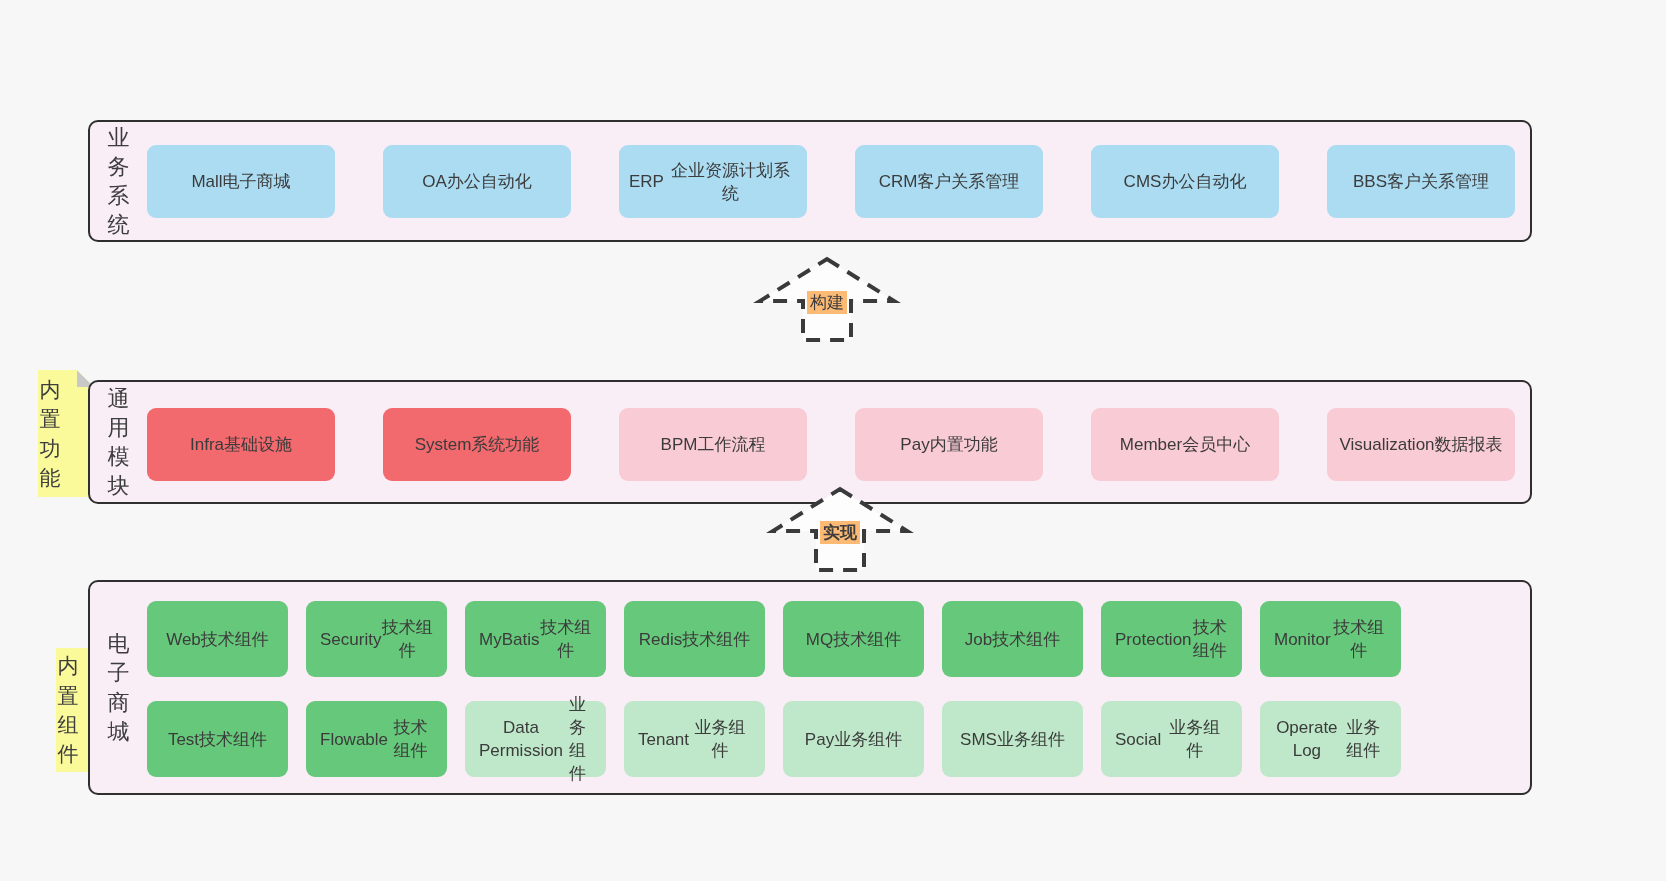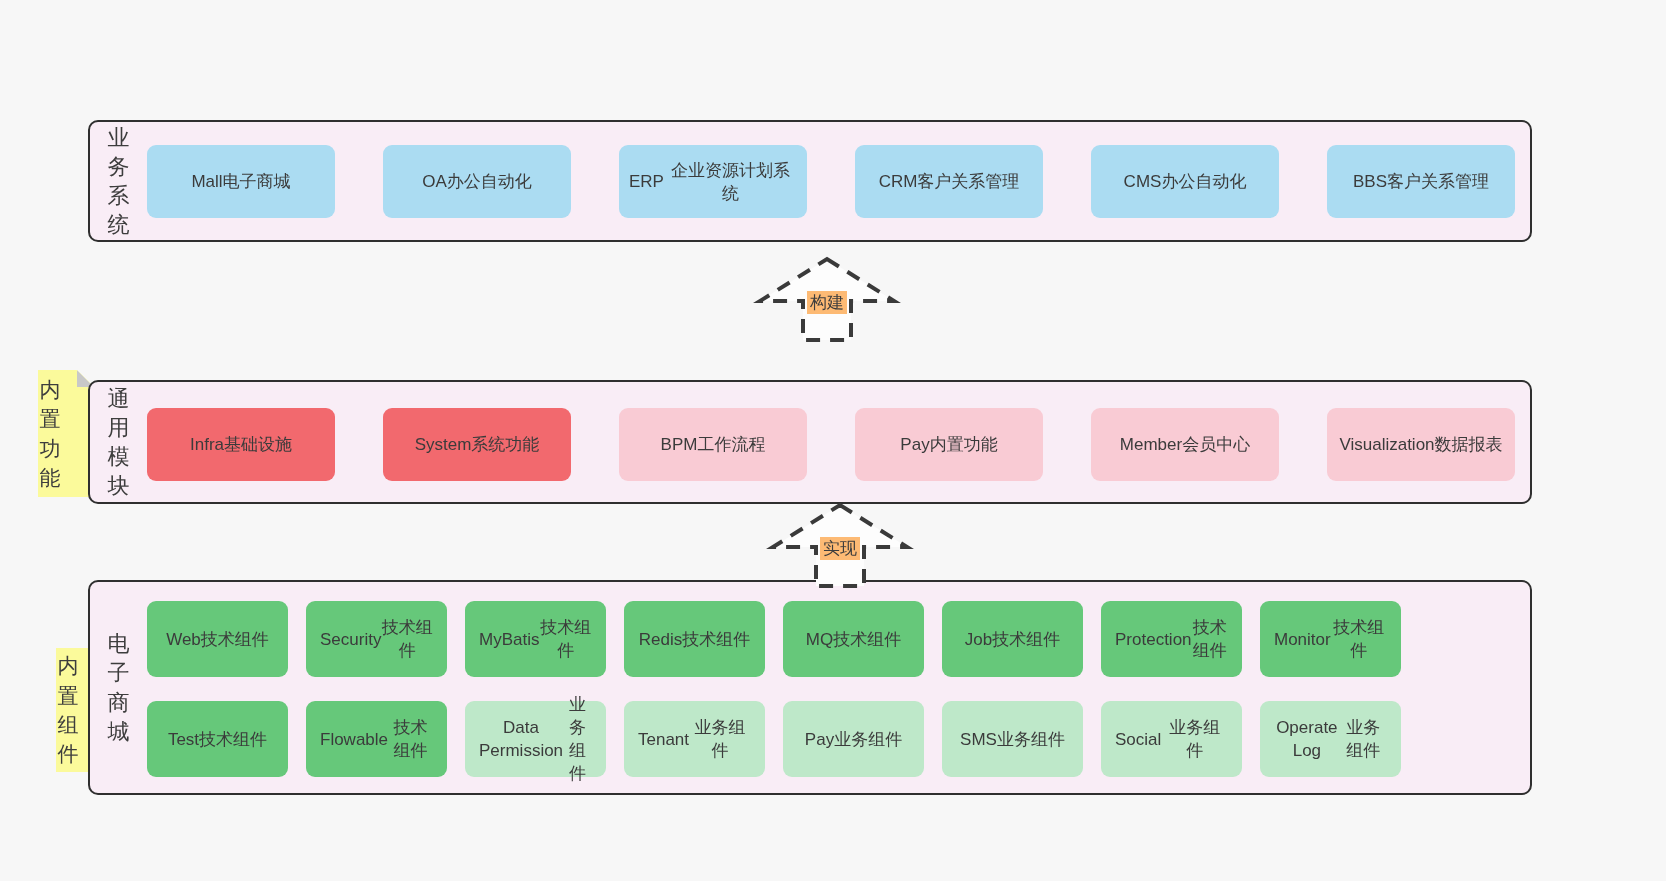--- a/index.html
+++ b/index.html
@@ -52,21 +52,21 @@
         clip-path:polygon(0 0,calc(100% - 17px) 0,100% 17px,100% 100%,0 100%);}
   #note-modules{left:38px;top:370px;width:56px;height:127px;}
   #note-components{left:56px;top:648px;width:61px;height:124px;}
   .note .fold{position:absolute;top:0;right:0;width:17px;height:17px;background:var(--fold);
               clip-path:polygon(0 0,100% 100%,0 100%);}
   .note .vtext{font-size:21px;line-height:1.4;}
 
   
   .arrow{position:absolute;width:150px;height:90px;z-index:3;}
   #arrow-build{left:752px;top:254px;}
-  #arrow-implement{left:765px;top:500px;}
+  #arrow-implement{left:765px;top:484px;font-weight:bold;}
   .arrow svg{position:absolute;left:0;top:0;}
   .arrow-label{position:absolute;left:50%;top:37px;transform:translateX(-50%);
                background:#fdba74;padding:0 3px;font-size:17px;color:#3d3d3d;
                white-space:nowrap;}
 </style>
 </head>
 <body>
 
 <div class="canvas">
 

